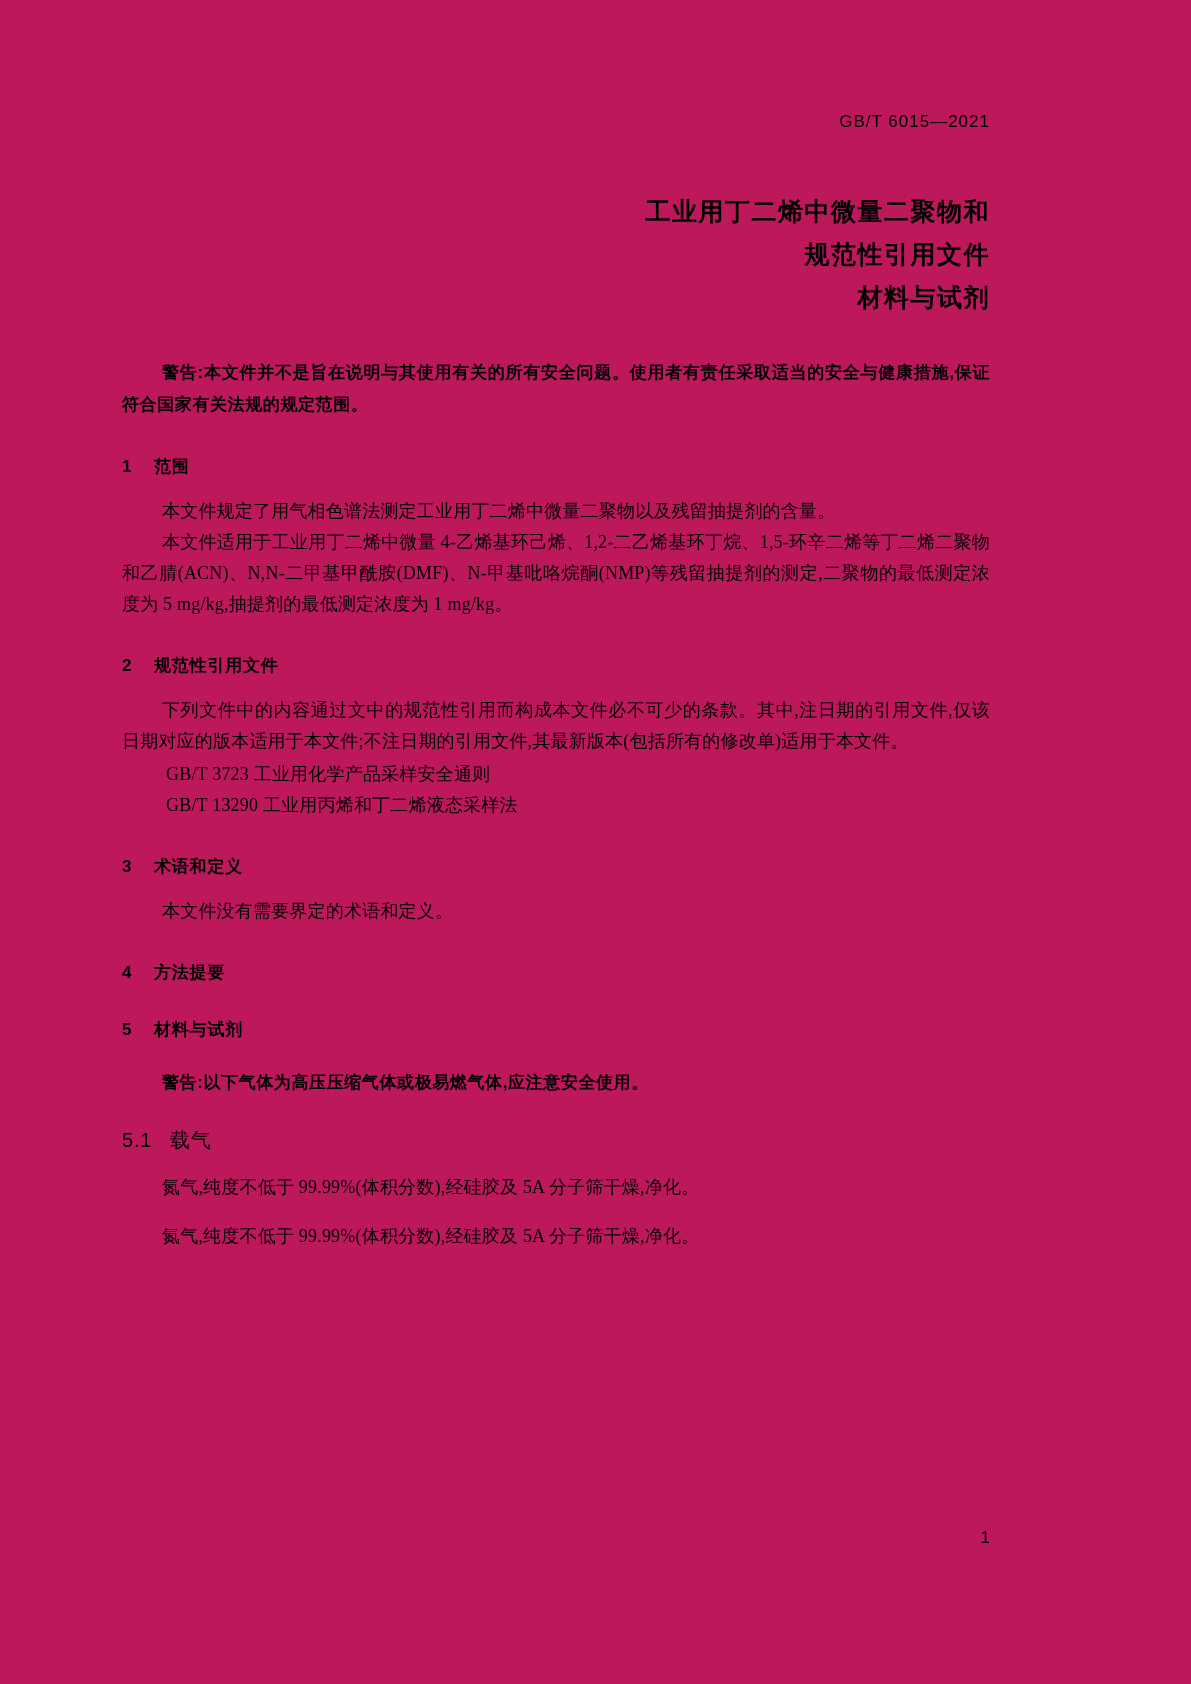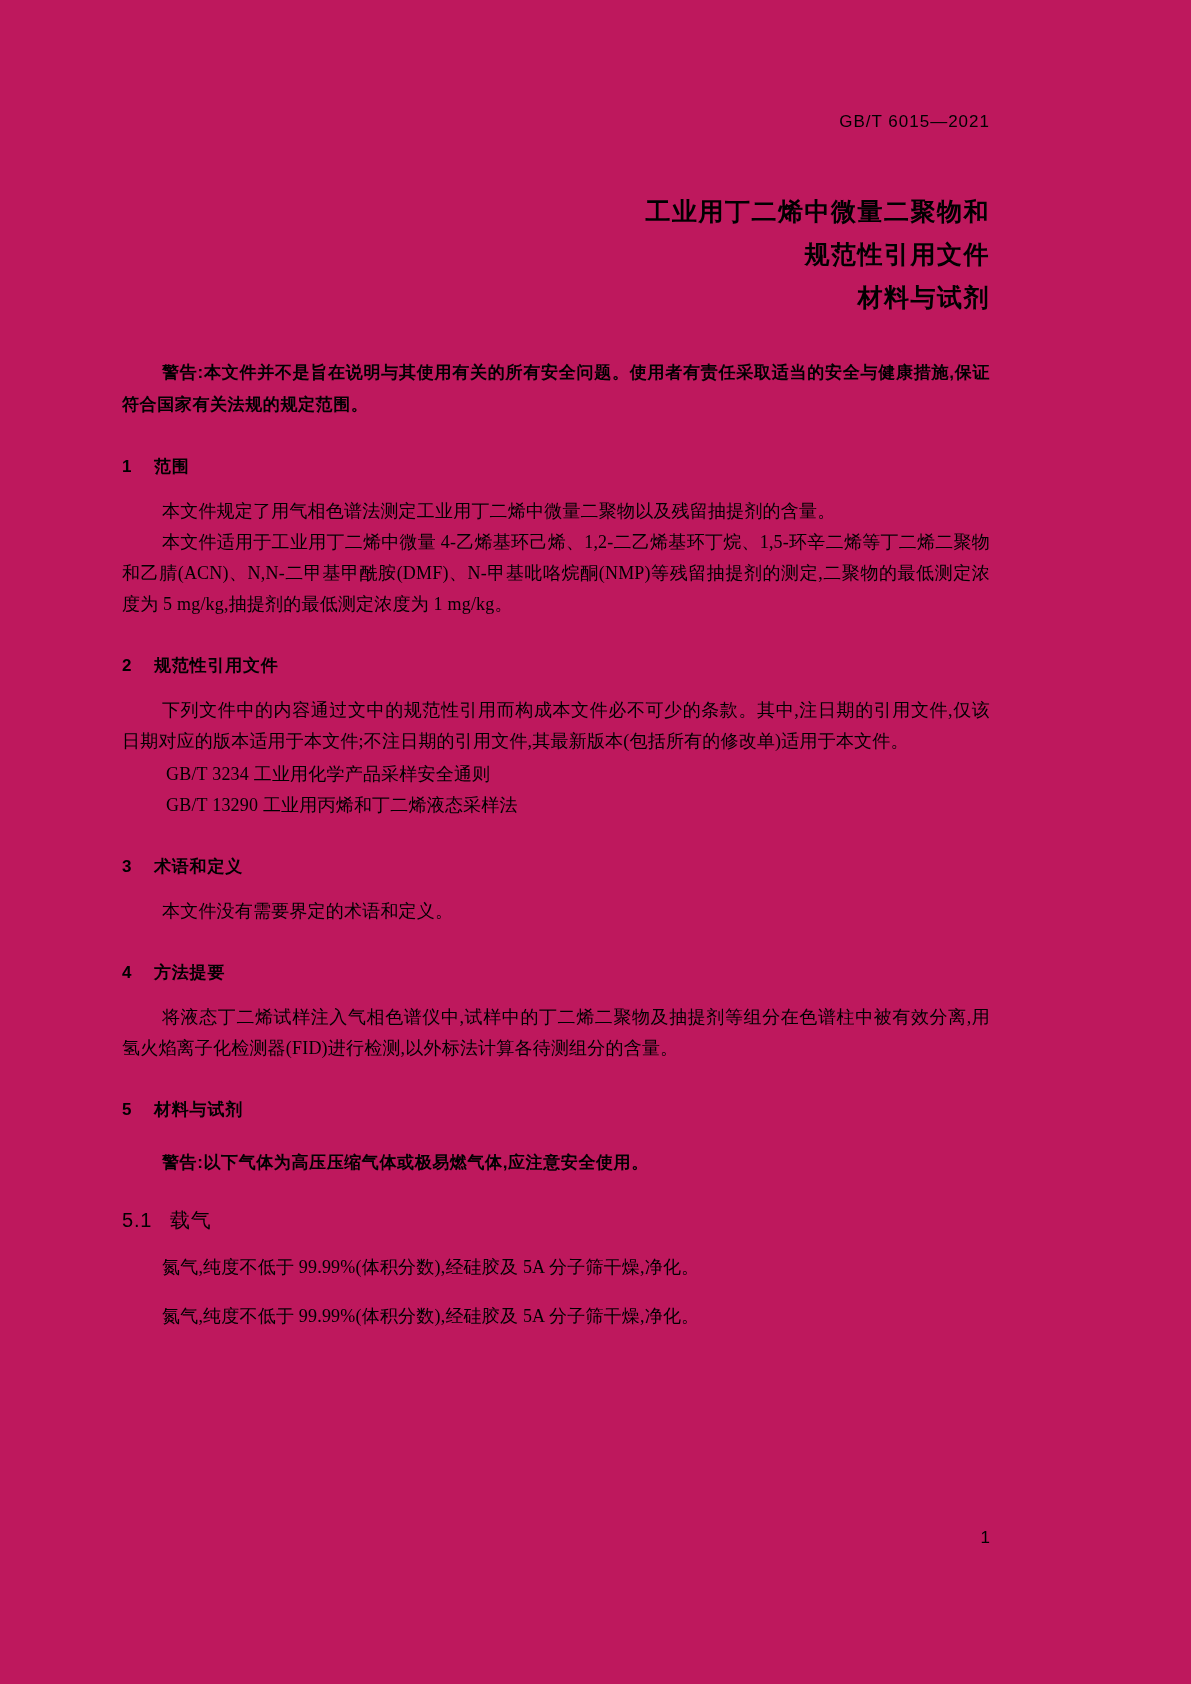--- a/index.html
+++ b/index.html
@@ -133,33 +133,32 @@
       <span class="num">1</span><span>范围</span>
     </div>
     <p class="body">本文件规定了用气相色谱法测定工业用丁二烯中微量二聚物以及残留抽提剂的含量。</p>
     <p class="body tight">本文件适用于工业用丁二烯中微量 4-乙烯基环己烯、1,2-二乙烯基环丁烷、1,5-环辛二烯等丁二烯二聚物和乙腈(ACN)、N,N-二甲基甲酰胺(DMF)、N-甲基吡咯烷酮(NMP)等残留抽提剂的测定,二聚物的最低测定浓度为 5 mg/kg,抽提剂的最低测定浓度为 1 mg/kg。</p>
 
     <div class="clause-head">
       <span class="num">2</span><span>规范性引用文件</span>
     </div>
     <p class="body">下列文件中的内容通过文中的规范性引用而构成本文件必不可少的条款。其中,注日期的引用文件,仅该日期对应的版本适用于本文件;不注日期的引用文件,其最新版本(包括所有的修改单)适用于本文件。</p>
     <div class="ref-list">
-      <p class="ref-line">GB/T 3234   工业用化学产品采样安全通则</p>
+      <p class="ref-line">GB/T 3723   工业用化学产品采样安全通则</p>
       <p class="ref-line">GB/T 13290   工业用丙烯和丁二烯液态采样法</p>
     </div>
 
     <div class="clause-head">
       <span class="num">3</span><span>术语和定义</span>
     </div>
     <p class="body">本文件没有需要界定的术语和定义。</p>
 
     <div class="clause-head">
       <span class="num">4</span><span>方法提要</span>
     </div>
-    <p class="body">将液态丁二烯试样注入气相色谱仪中,试样中的丁二烯二聚物及抽提剂等组分在色谱柱中被有效分离,用氢火焰离子化检测器(FID)进行检测,以外标法计算各待测组分的含量。</p>
 
     <div class="clause-head">
       <span class="num">5</span><span>材料与试剂</span>
     </div>
     <div class="warning2">警告:以下气体为高压压缩气体或极易燃气体,应注意安全使用。</div>
 
     <div class="subclause-head">
       <span class="num">5.1</span><span>载气</span>
     </div>
     <p class="body">氮气,纯度不低于 99.99%(体积分数),经硅胶及 5A 分子筛干燥,净化。</p>

